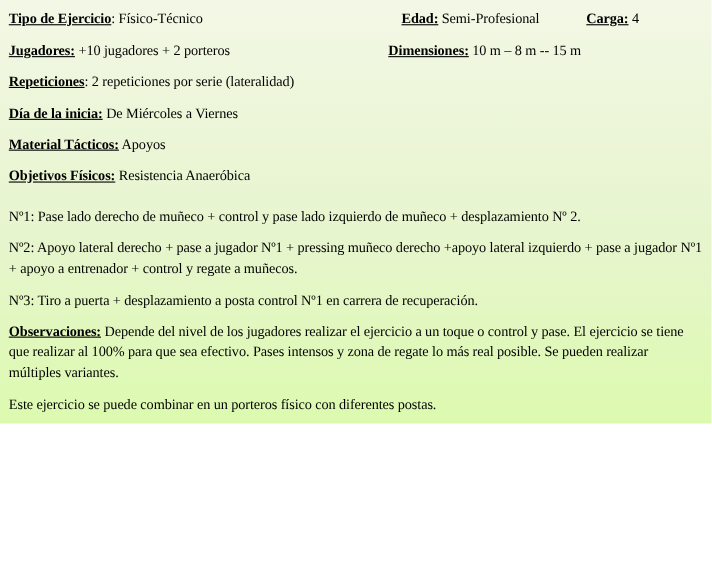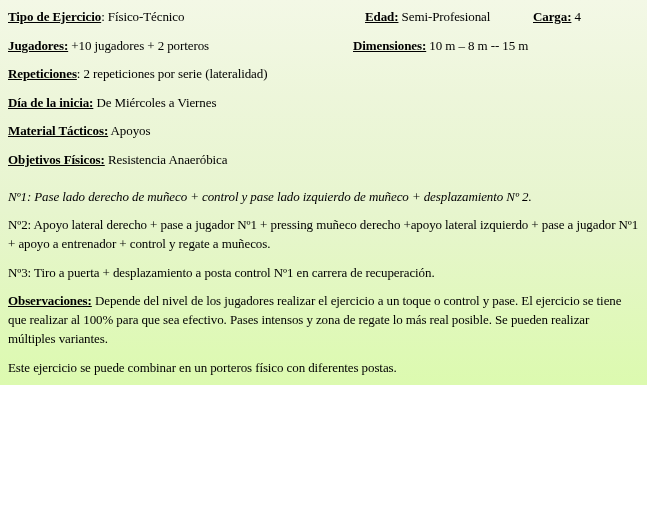--- a/index.html
+++ b/index.html
@@ -14,21 +14,21 @@
     font-size: 13px;
     line-height: 19px;
     color: #000000;
     letter-spacing: -0.1px;
   }
   .row { display: flex; margin: 0 0 9.5px 0; }
   .cell-l  { width: 345px; flex-shrink: 0; }
   .cell-lw { width: 350px; flex-shrink: 0; }
   .cell-m  { width: 168px; flex-shrink: 0; margin-left: 12px; }
   .para { margin: 0 0 9.5px 0; }
-  .para-gap { margin-top: 18px; font-style: italic; }
+  .para-gap { margin-top: 18px; }
   .lbl {
     font-weight: bold;
     text-decoration: underline;
   }
 </style>
 </head>
 <body>
 
 <div class="page">
 

